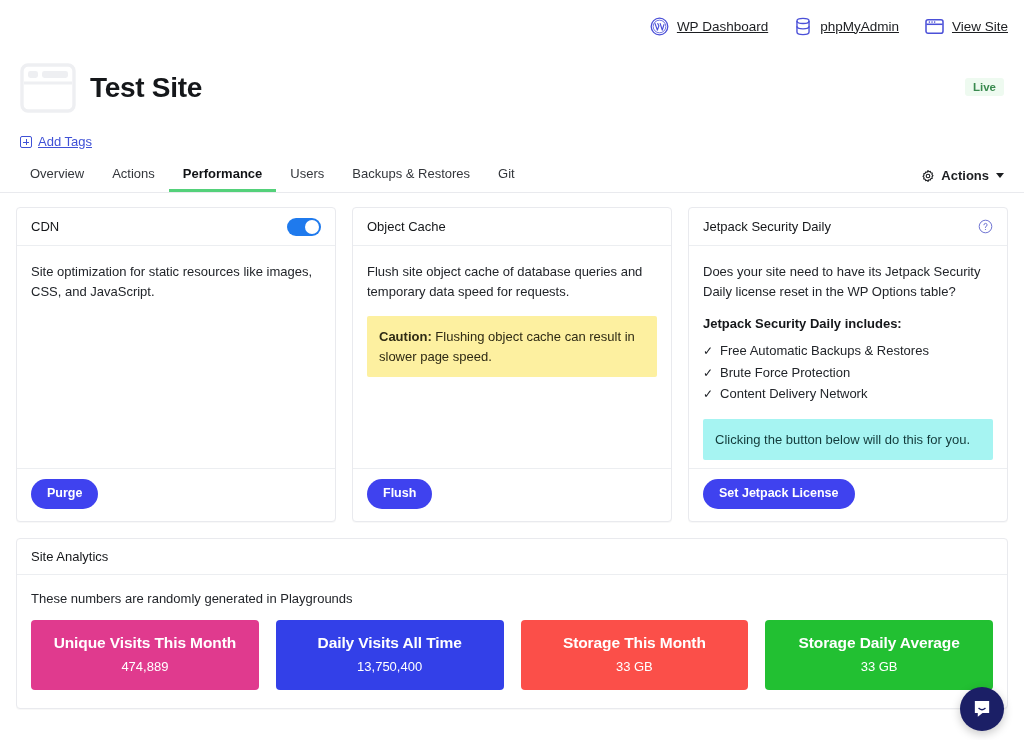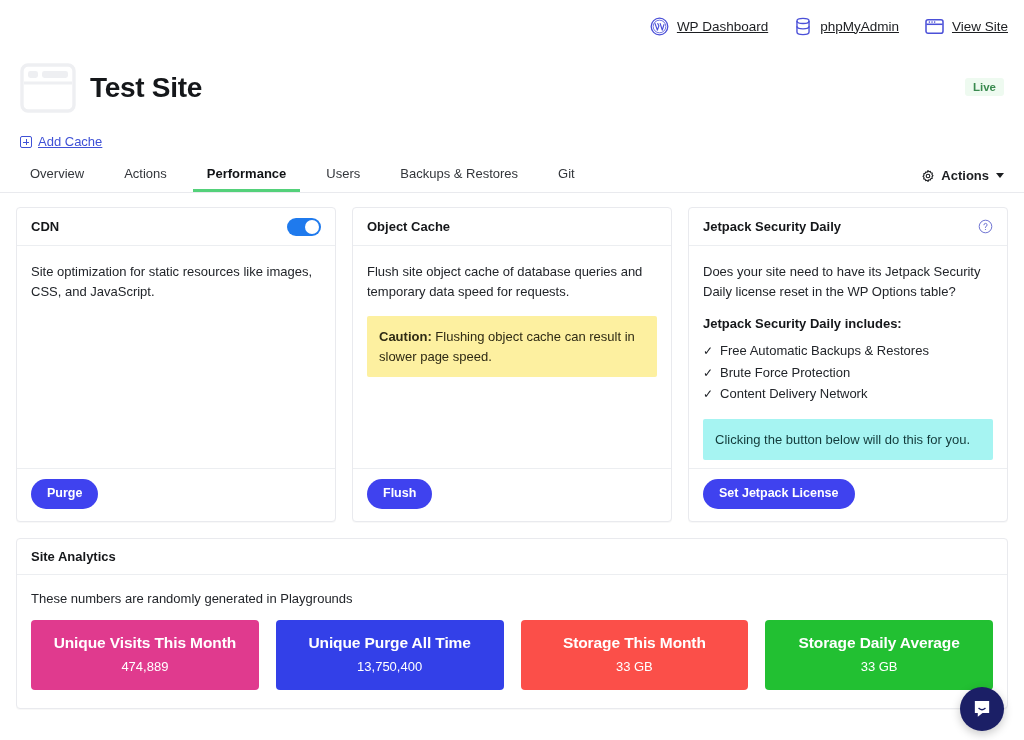--- a/index.html
+++ b/index.html
@@ -108,21 +108,21 @@
   
   .tabs-bar {
     margin-top: 12px;
     padding: 0 20px;
     display: flex;
     align-items: flex-end;
     justify-content: space-between;
     border-bottom: 1px solid #e9eaee;
     height: 32px;
   }
-  .tabs { display: flex; align-items: flex-end; gap: 12px; height: 32px; }
+  .tabs { display: flex; align-items: flex-end; gap: 0; height: 32px; }
   .tab {
     font-size: 13px;
     color: #33363b;
     padding: 0 14px 9px 14px;
     cursor: pointer;
     border-bottom: 3px solid transparent;
     white-space: nowrap;
     line-height: 1;
   }
   .tab:first-child { padding-left: 10px; }
@@ -168,21 +168,21 @@
     box-shadow: 0 1px 1px rgba(16,22,38,0.03);
   }
   .card-head {
     height: 38px;
     display: flex;
     align-items: center;
     justify-content: space-between;
     padding: 0 14px;
     border-bottom: 1px solid #eceef1;
   }
-  .card-title { font-size: 13px; font-weight: 700; color: #15171a; }
+  .card-title { font-size: 13px; font-weight: 400; color: #15171a; }
   .card-body {
     flex: 1 1 auto;
     padding: 16px 14px 8px 14px;
   }
   .card-foot {
     border-top: 1px solid #eceef1;
     padding: 10px 14px 12px 14px;
   }
   .card-text {
     font-size: 13px;
@@ -351,21 +351,21 @@
         <path d="M4 20 H52" stroke="#eeeff2" stroke-width="3"></path>
       </svg>
     </div>
     <div class="site-title">Test Site</div>
     <div class="live-badge">Live</div>
   </div>
 
   <div class="tags-row">
     <span class="add-tags">
       <span class="plus-box"></span>
-      <span>Add Cache</span>
+      <span>Add Tags</span>
     </span>
   </div>
 
   <div class="tabs-bar">
     <div class="tabs">
       <div class="tab">Overview</div>
       <div class="tab">Actions</div>
       <div class="tab active">Performance</div>
       <div class="tab">Users</div>
       <div class="tab">Backups &amp; Restores</div>
@@ -458,21 +458,21 @@
     <div class="analytics-body">
       <p class="analytics-note">These numbers are randomly generated in Playgrounds</p>
       <div class="stats">
 
         <div class="stat" style="background: rgb(224, 58, 142);">
           <div class="stat-label">Unique Visits This Month</div>
           <div class="stat-value">474,889</div>
         </div>
 
         <div class="stat" style="background: rgb(51, 64, 232);">
-          <div class="stat-label">Unique Purge All Time</div>
+          <div class="stat-label">Daily Visits All Time</div>
           <div class="stat-value">13,750,400</div>
         </div>
 
         <div class="stat" style="background: rgb(251, 79, 73);">
           <div class="stat-label">Storage This Month</div>
           <div class="stat-value">33 GB</div>
         </div>
 
         <div class="stat" style="background: rgb(34, 192, 50);">
           <div class="stat-label">Storage Daily Average</div>

